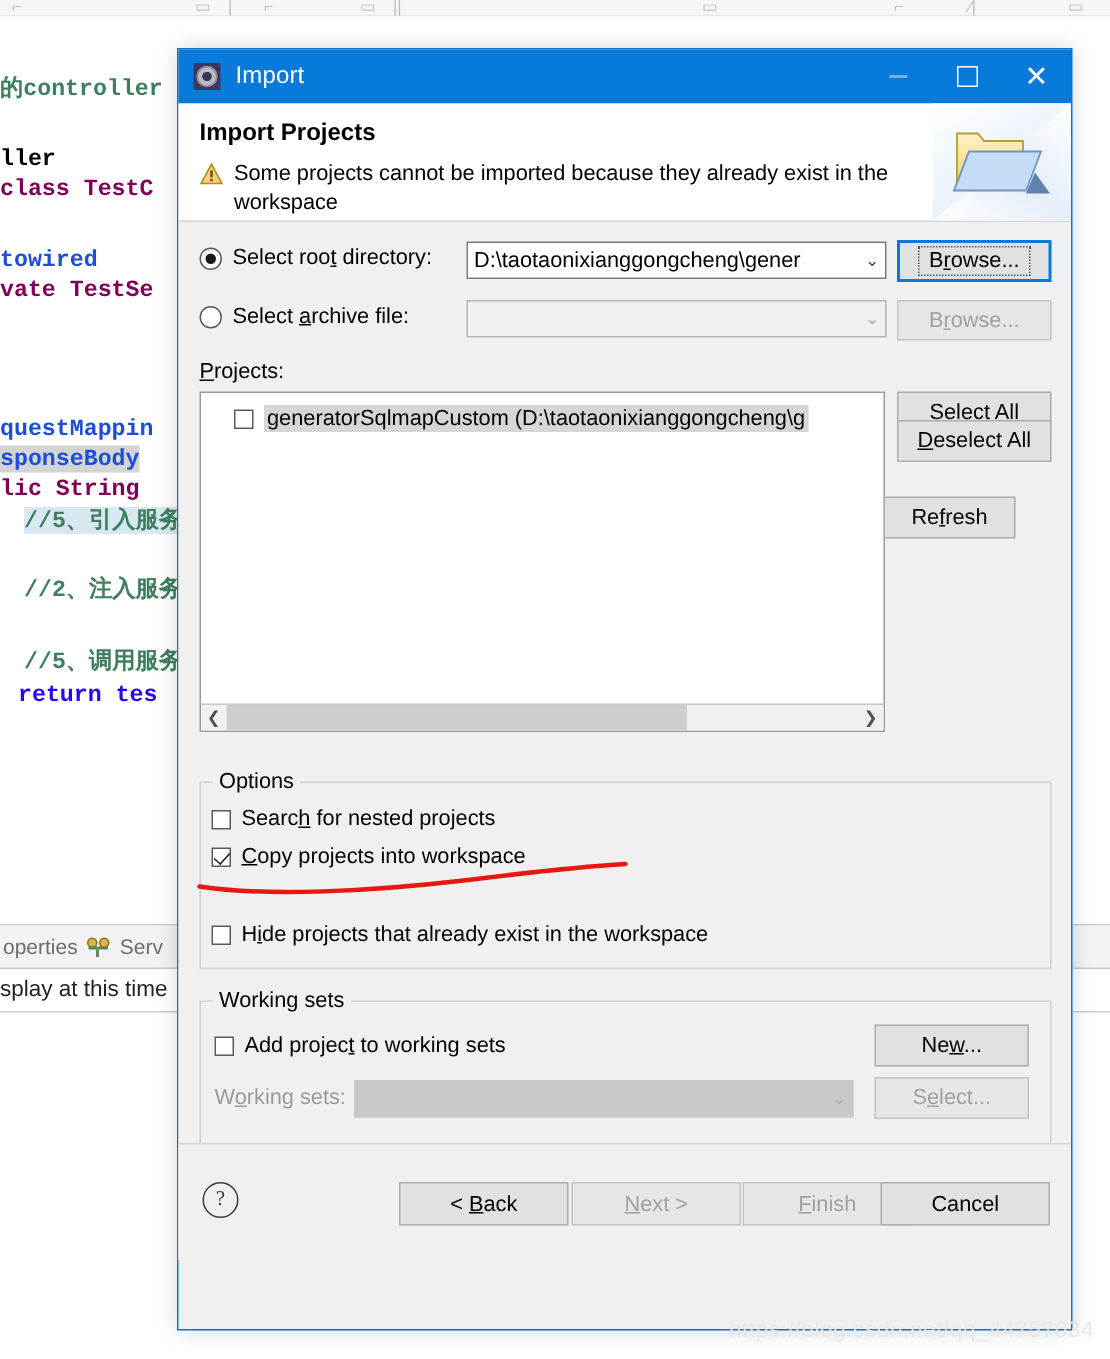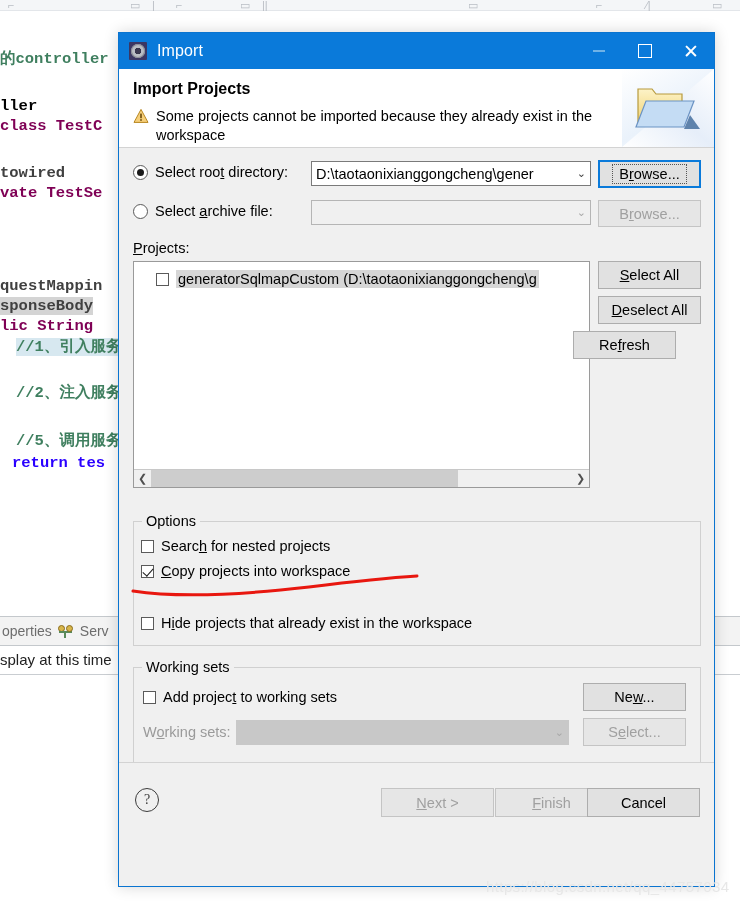--- a/index.html
+++ b/index.html
@@ -23,21 +23,21 @@
   .code-area {
     position: absolute; left: 0; top: 11px; width: 740px; height: 600px;
     background: #ffffff;
     font-family: "Liberation Mono", "DejaVu Sans Mono", monospace;
     font-size: 15.5px;
     font-weight: bold;
     white-space: pre;
   }
   .cl { position: absolute; left: 0; line-height: 20px; }
   .cl .kw { color: #7f0055; }
-  .cl .ann { color: #404040; }
+  .cl .ann { color: #1d4ed8; }
   .cl .cmt { color: #3f7f5f; }
   .cl .typ { color: #000000; }
   .cl .str { color: #2a00ff; }
   .hl-grey { background: #d4d4d4; margin-top: 28px; }
   .hl-blue { background: #d7e8f0; }
 
   .ide-bottom {
     position: absolute; left: 0; top: 616px; width: 740px; height: 290px;
     background: #ffffff;
   }
@@ -252,21 +252,21 @@
 
     <div class="code-area">
       <div class="cl" style="top:38px;left:0px;"><span class="cmt">的controller</span></div>
       <div class="cl" style="top:85px;left:0px;"><span class="typ">ller</span></div>
       <div class="cl" style="top:105px;left:0px;"><span class="kw">class TestC</span></div>
       <div class="cl" style="top:152px;left:0px;"><span class="ann">towired</span></div>
       <div class="cl" style="top:172px;left:0px;"><span class="kw">vate TestSe</span></div>
       <div class="cl" style="top:265px;left:0px;"><span class="ann">questMappin</span></div>
       <div class="cl" style="top:285px;left:0px;"><span class="ann hl-grey">sponseBody</span></div>
       <div class="cl" style="top:305px;left:0px;"><span class="kw">lic String</span></div>
-      <div class="cl" style="top:326px;left:16px;"><span class="cmt hl-blue">//1、引入服务</span></div>
+      <div class="cl" style="top:326px;left:16px;"><span class="cmt hl-blue">//5、引入服务</span></div>
       <div class="cl" style="top:372px;left:16px;"><span class="cmt">//2、注入服务</span></div>
       <div class="cl" style="top:420px;left:16px;"><span class="cmt">//5、调用服务</span></div>
       <div class="cl" style="top:442px;left:12px;"><span class="str">return tes</span></div>
     </div>
 
     <div class="ide-bottom">
       <div class="vsep"></div>
       <div class="tabrow">
         <span>operties</span>
         <span class="srv-icon">
@@ -371,24 +371,24 @@
           <div class="sb-track">
               <div class="sb-thumb"></div>
             </div>
           <div class="sb-arrow">❯</div>
         </div>
       </div>
 
       <div class="btn" style="left:479px; top:113px; width:103px; height:28px;">
         <span><span class="u">S</span>elect All</span>
       </div>
-      <div class="btn" style="left:479px; top:148px; width:103px; height:28px;">
+      <div class="btn" style="left:479px; top:132px; width:103px; height:28px;">
         <span><span class="u">D</span>eselect All</span>
       </div>
-      <div class="btn" style="left:454px; top:183px; width:103px; height:28px;">
+      <div class="btn" style="left:470px; top:183px; width:88px; height:28px;">
         <span>Re<span class="u">f</span>resh</span>
       </div>
 
       <div class="group" style="left:14px; top:373px; width:568px; height:125px;">
         <span class="group-title">Options</span>
       </div>
       <div class="chk-row" style="left:22px; top:390px;">
         <span class="cbx"></span>
         <span class="chk-label">Searc<span class="u">h</span> for nested projects</span>
       </div>
@@ -419,20 +419,23 @@
       <div class="combo disabled" style="left:117px; top:572px; width:333px; background:#c8c8c8; border-color:#c8c8c8;">
         <span></span>
         <span class="arrow">⌄</span>
       </div>
       <div class="btn disabled" style="left:464px; top:570px; width:103px; height:28px;">
         <span>S<span class="u">e</span>lect...</span>
       </div>
 
       <div class="dlg-footer">
         <div class="help-btn">?</div>
+        <div class="btn" style="left:147px; top:25px; width:113px; height:29px;">
+          <span>&lt; <span class="u">B</span>ack</span>
+        </div>
         <div class="btn disabled" style="left:262px; top:25px; width:113px; height:29px;">
           <span><span class="u">N</span>ext &gt;</span>
         </div>
         <div class="btn disabled" style="left:376px; top:25px; width:113px; height:29px;">
           <span><span class="u">F</span>inish</span>
         </div>
         <div class="btn" style="left:469px; top:25px; width:113px; height:29px; left:auto; right:14px;">
           <span>Cancel</span>
         </div>
       </div>

